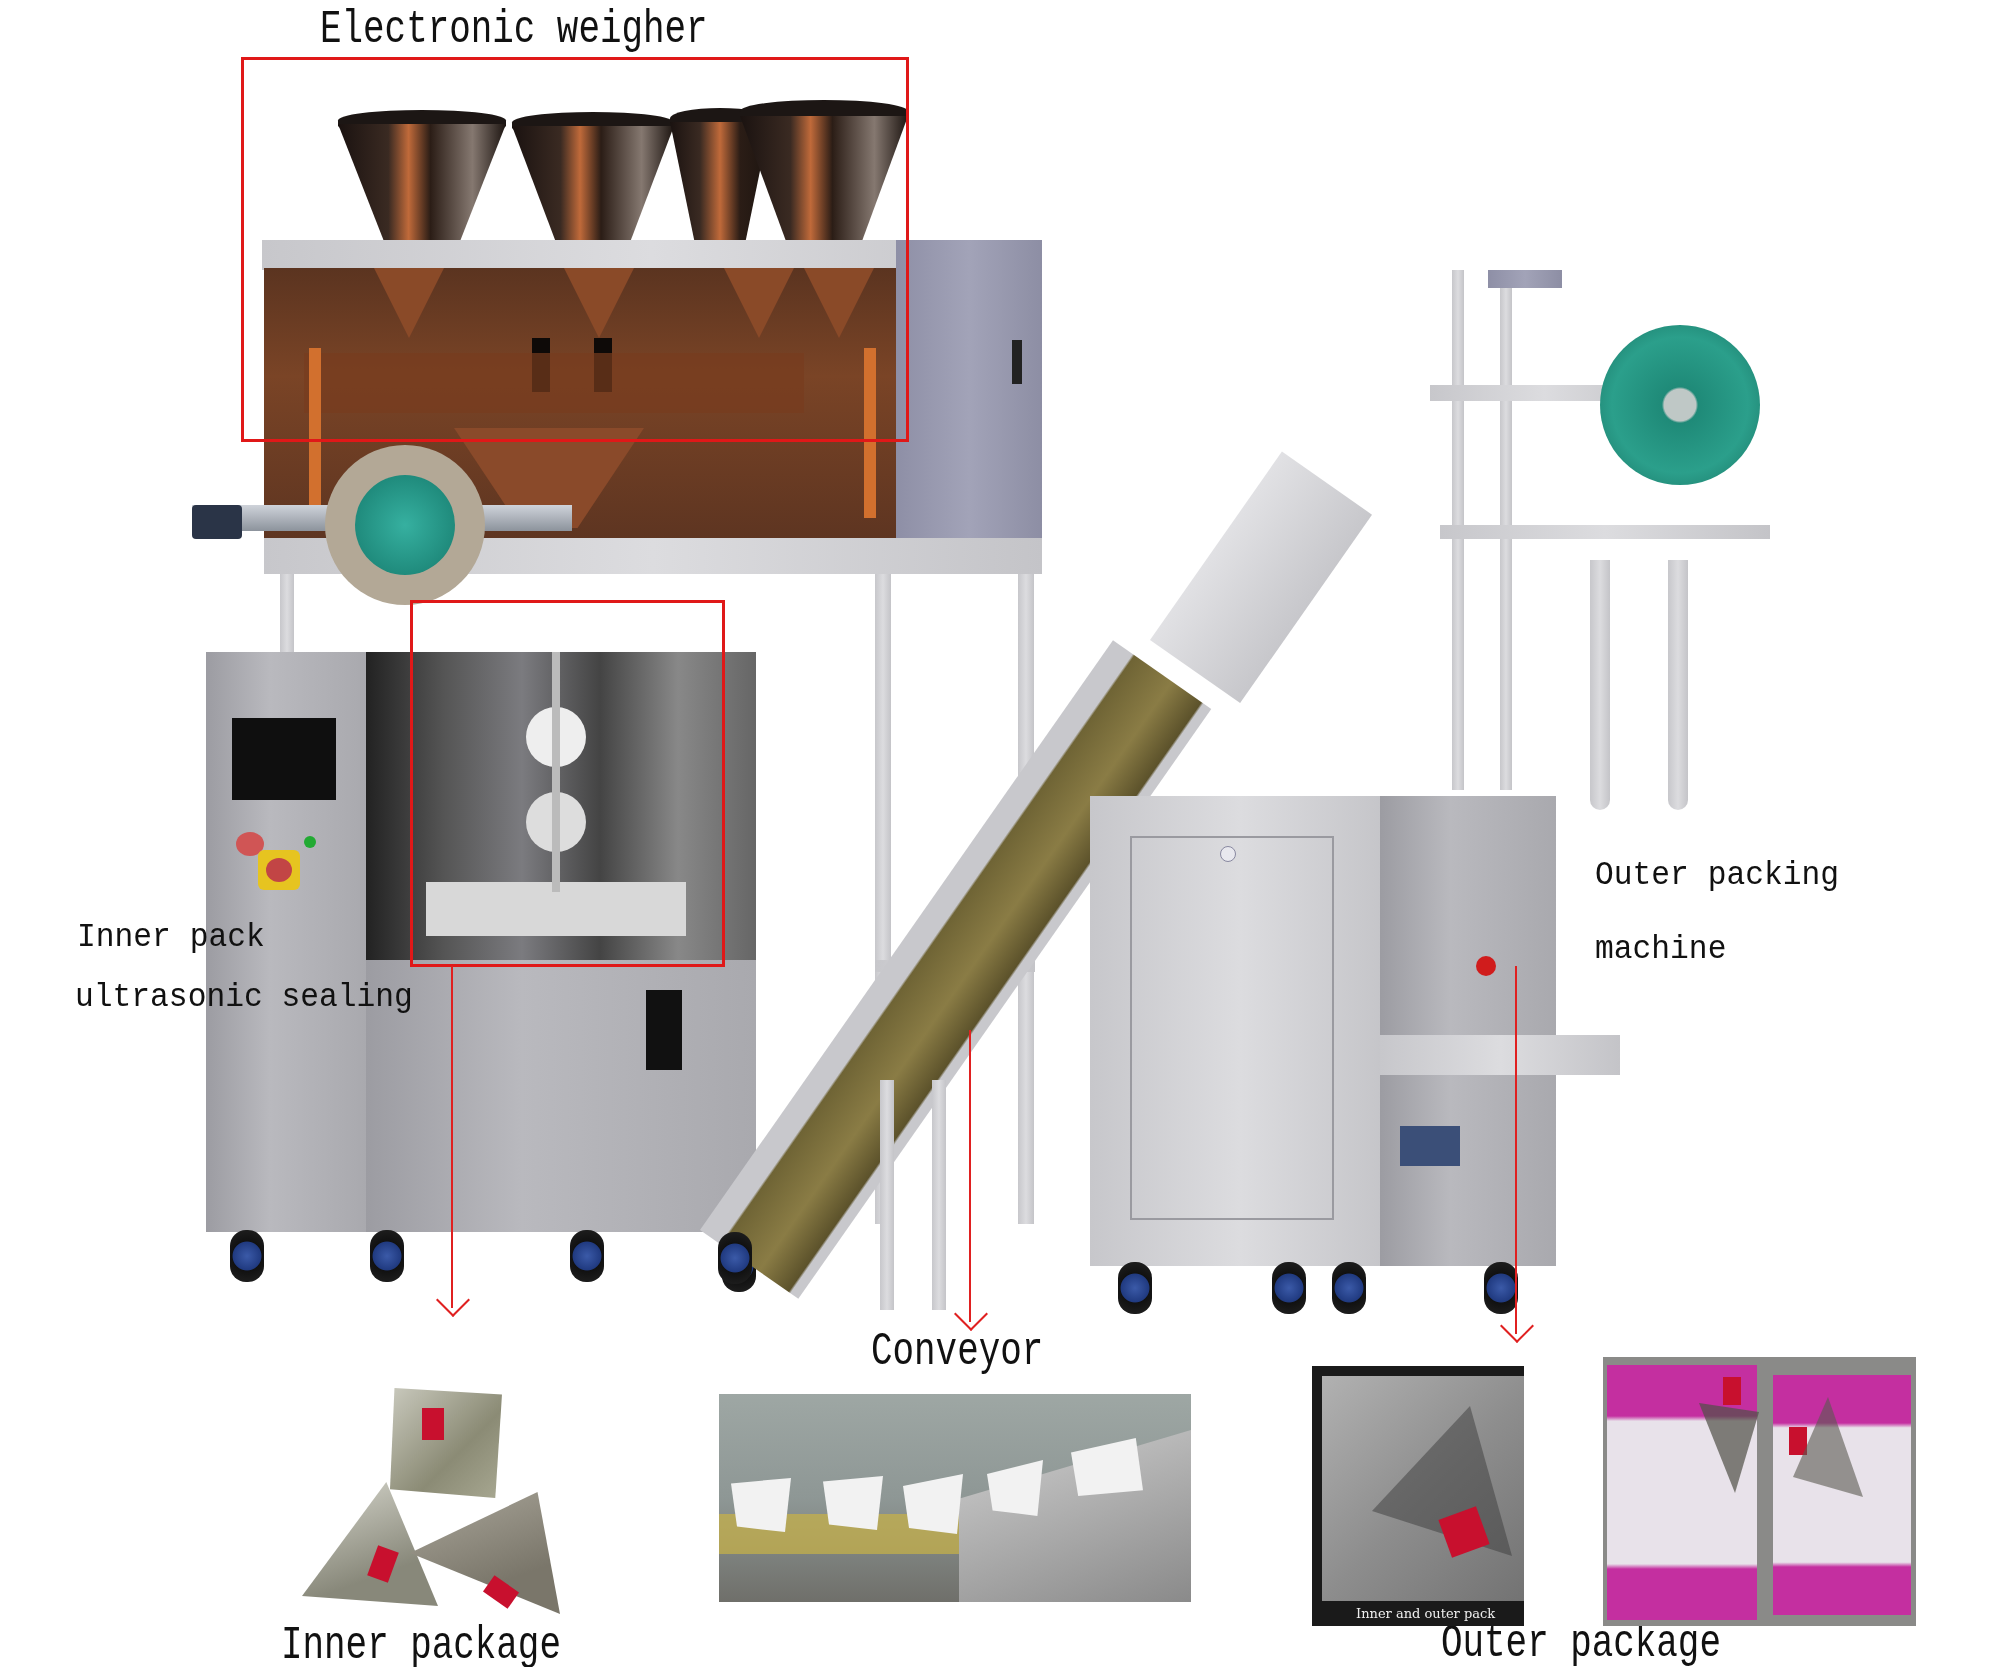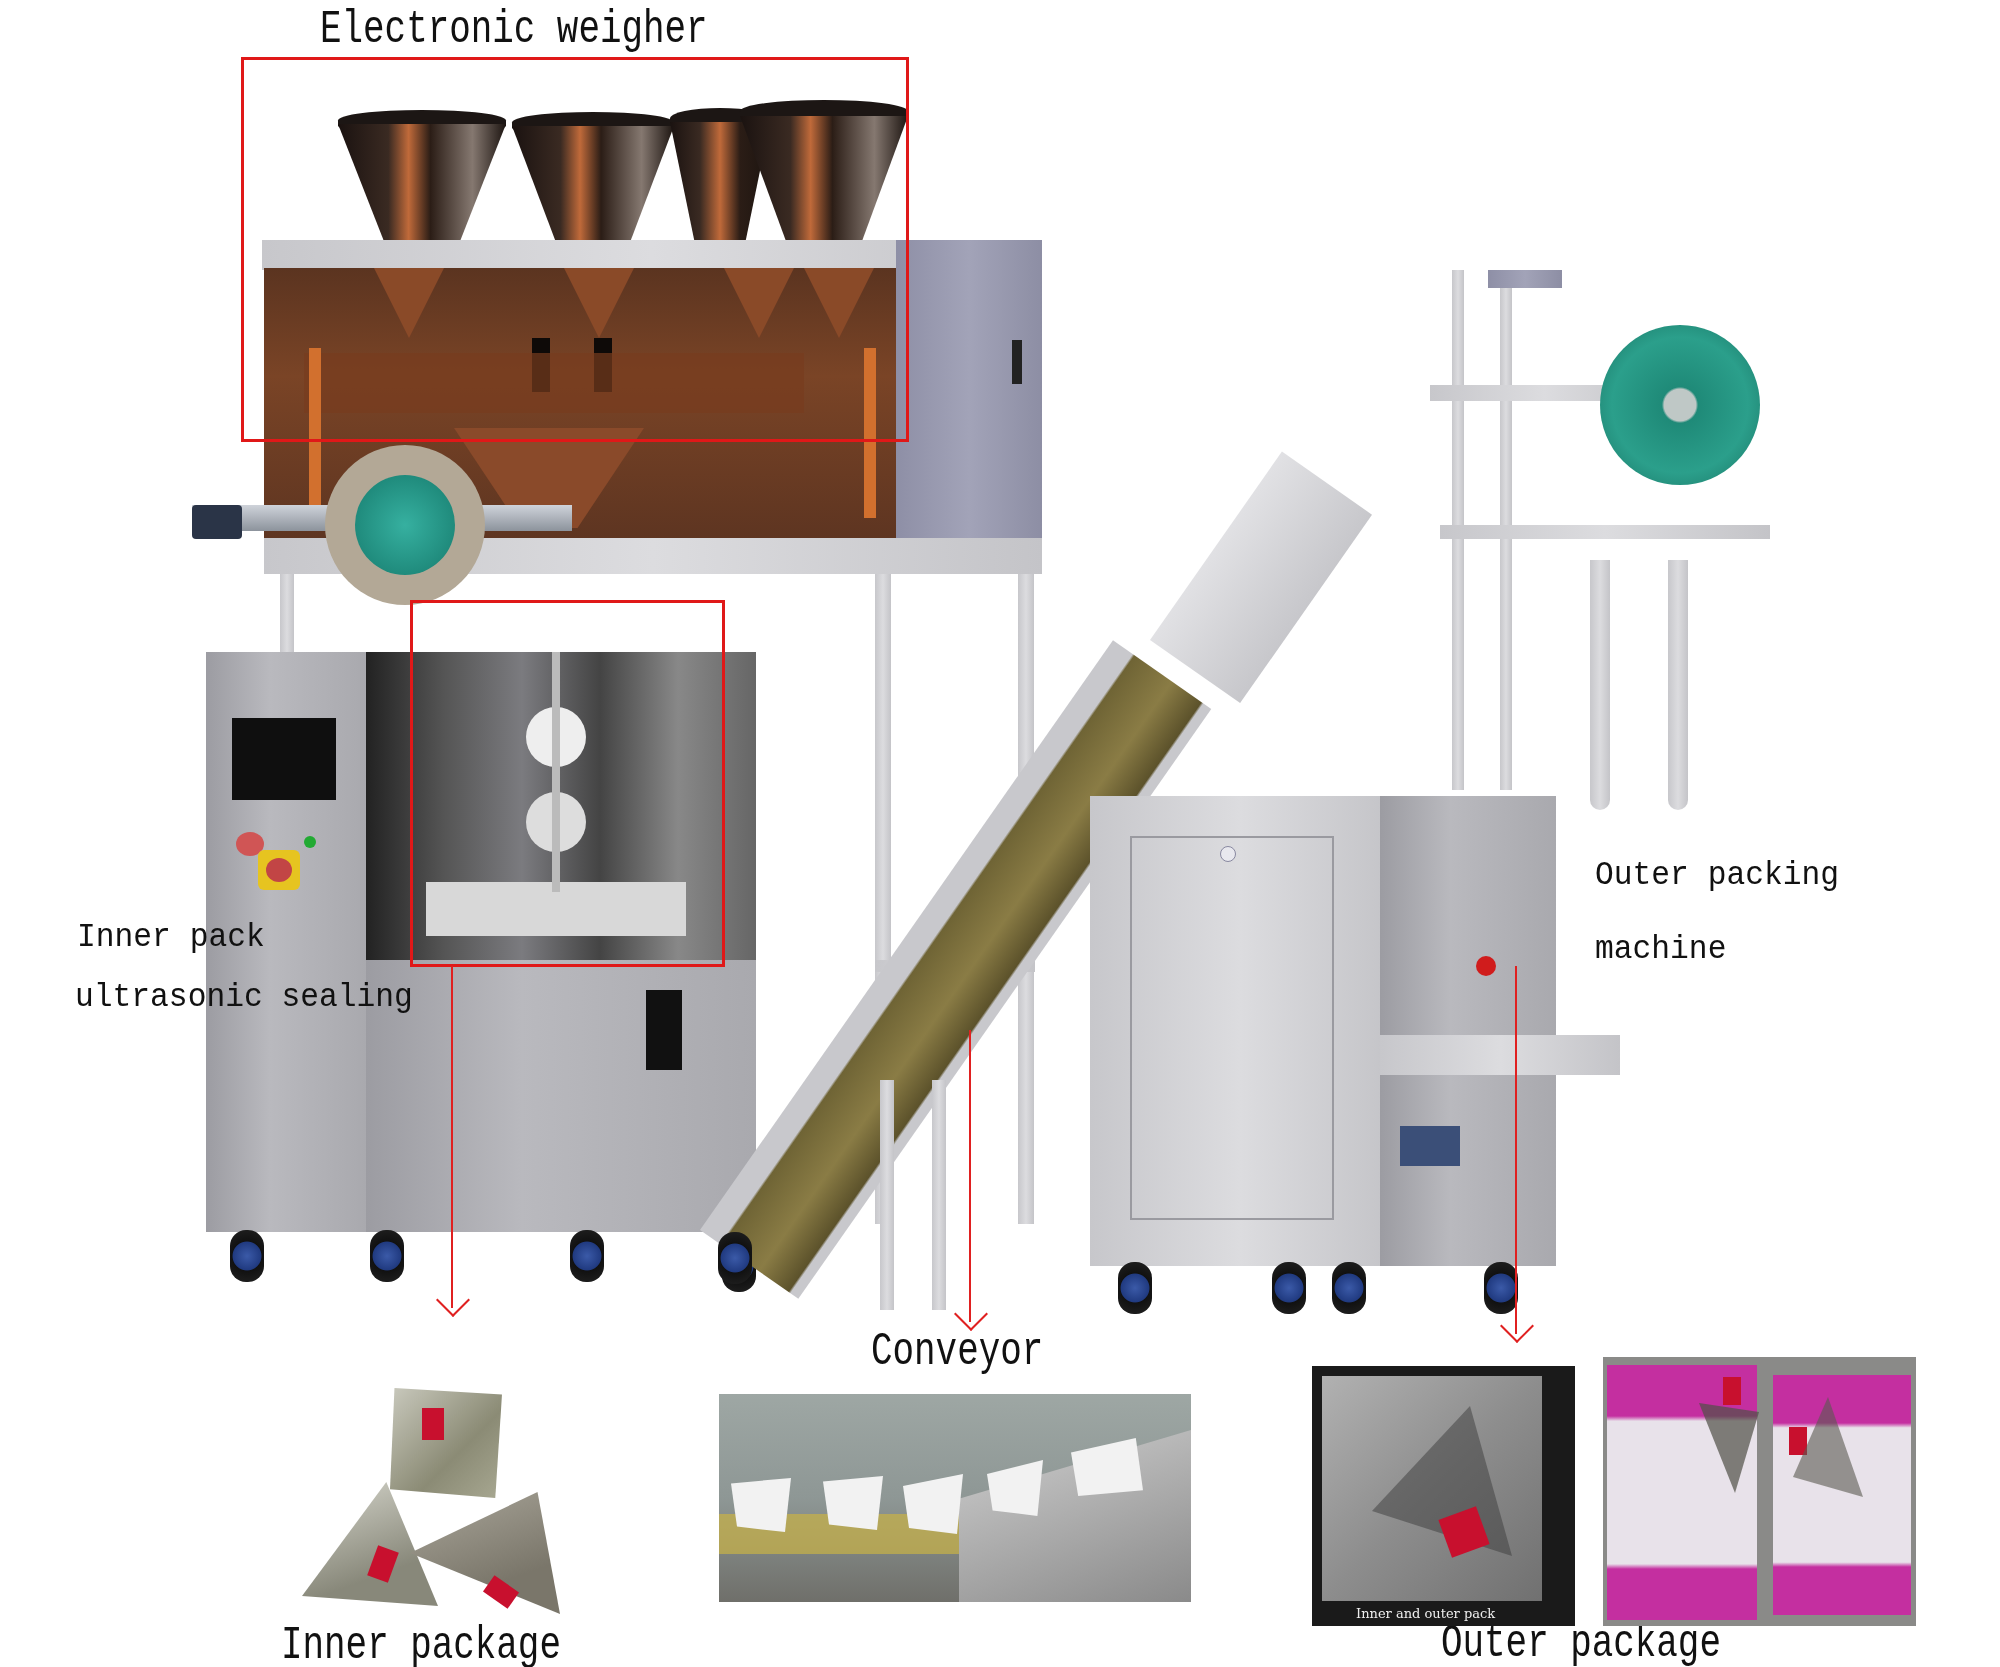--- a/index.html
+++ b/index.html
@@ -168,21 +168,21 @@
 <div class="photo" style="left:719px;top:1394px;width:472px;height:208px;background:linear-gradient(180deg,#9ea7a4,#8e9795 50%,#6f6f6a);">
   <div class="abs" style="left:0;top:120px;width:472px;height:40px;background:#c9b246;opacity:0.7;"></div>
   <div class="abs" style="left:240px;top:36px;width:232px;height:172px;background:linear-gradient(160deg,#cfcfcf,#8a8a8a);clip-path:polygon(0 40%,100% 0,100% 100%,0 100%);"></div>
   <div class="abs" style="left:12px;top:84px;width:60px;height:54px;background:#f2f2f2;clip-path:polygon(0 10%,100% 0,90% 100%,10% 90%);"></div>
   <div class="abs" style="left:104px;top:82px;width:60px;height:54px;background:#f2f2f2;clip-path:polygon(0 10%,100% 0,90% 100%,10% 90%);"></div>
   <div class="abs" style="left:184px;top:80px;width:60px;height:60px;background:#f2f2f2;clip-path:polygon(0 20%,100% 0,90% 100%,10% 90%);"></div>
   <div class="abs" style="left:268px;top:66px;width:56px;height:56px;background:#f2f2f2;clip-path:polygon(0 25%,100% 0,90% 100%,10% 90%);"></div>
   <div class="abs" style="left:352px;top:44px;width:72px;height:58px;background:#f2f2f2;clip-path:polygon(0 25%,90% 0,100% 90%,10% 100%);"></div>
 </div>
 
-<div class="photo" style="left:1312px;top:1366px;width:263px;height:260px;background:#1a1a1a;">
+<div class="photo" style="left:1312px;top:1366px;width:212px;height:260px;background:#1a1a1a;">
   <div class="abs" style="left:10px;top:10px;width:220px;height:225px;background:linear-gradient(135deg,#c2c2c2,#9a9a9a 50%,#7a7a7a);opacity:0.9;"></div>
   <div class="abs" style="left:60px;top:40px;width:140px;height:150px;background:rgba(60,60,60,0.5);clip-path:polygon(70% 0,100% 100%,0 70%);"></div>
   <div class="abs" style="left:132px;top:146px;width:40px;height:40px;background:#c8102e;transform:rotate(-20deg);"></div>
   <div class="abs" style="left:44px;top:240px;font-family:'DejaVu Serif',serif;font-size:13px;color:#eee;">Inner and outer pack</div>
 </div>
 
 <div class="photo" style="left:1603px;top:1357px;width:313px;height:269px;background:#8a8a88;">
   <div class="abs" style="left:4px;top:8px;width:150px;height:255px;background:linear-gradient(180deg,#c42fa0 0,#c42fa0 20%,#e8e2ea 22%,#e8e2ea 78%,#c42fa0 80%);"></div>
   <div class="abs" style="left:170px;top:18px;width:138px;height:240px;background:linear-gradient(180deg,#c42fa0 0,#c42fa0 20%,#e8e2ea 22%,#e8e2ea 78%,#c42fa0 80%);"></div>
   <div class="abs" style="left:120px;top:20px;width:18px;height:28px;background:#c8102e;"></div>

